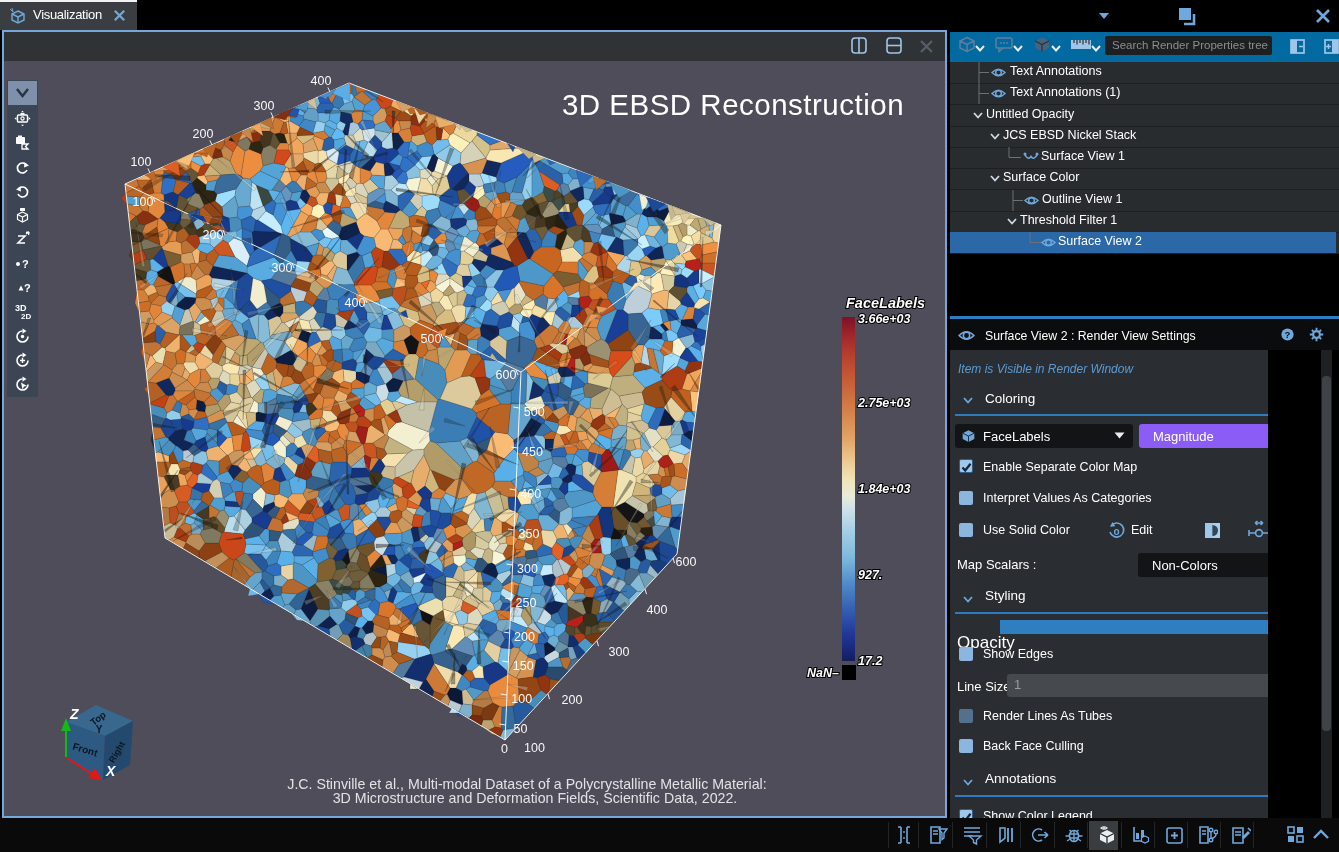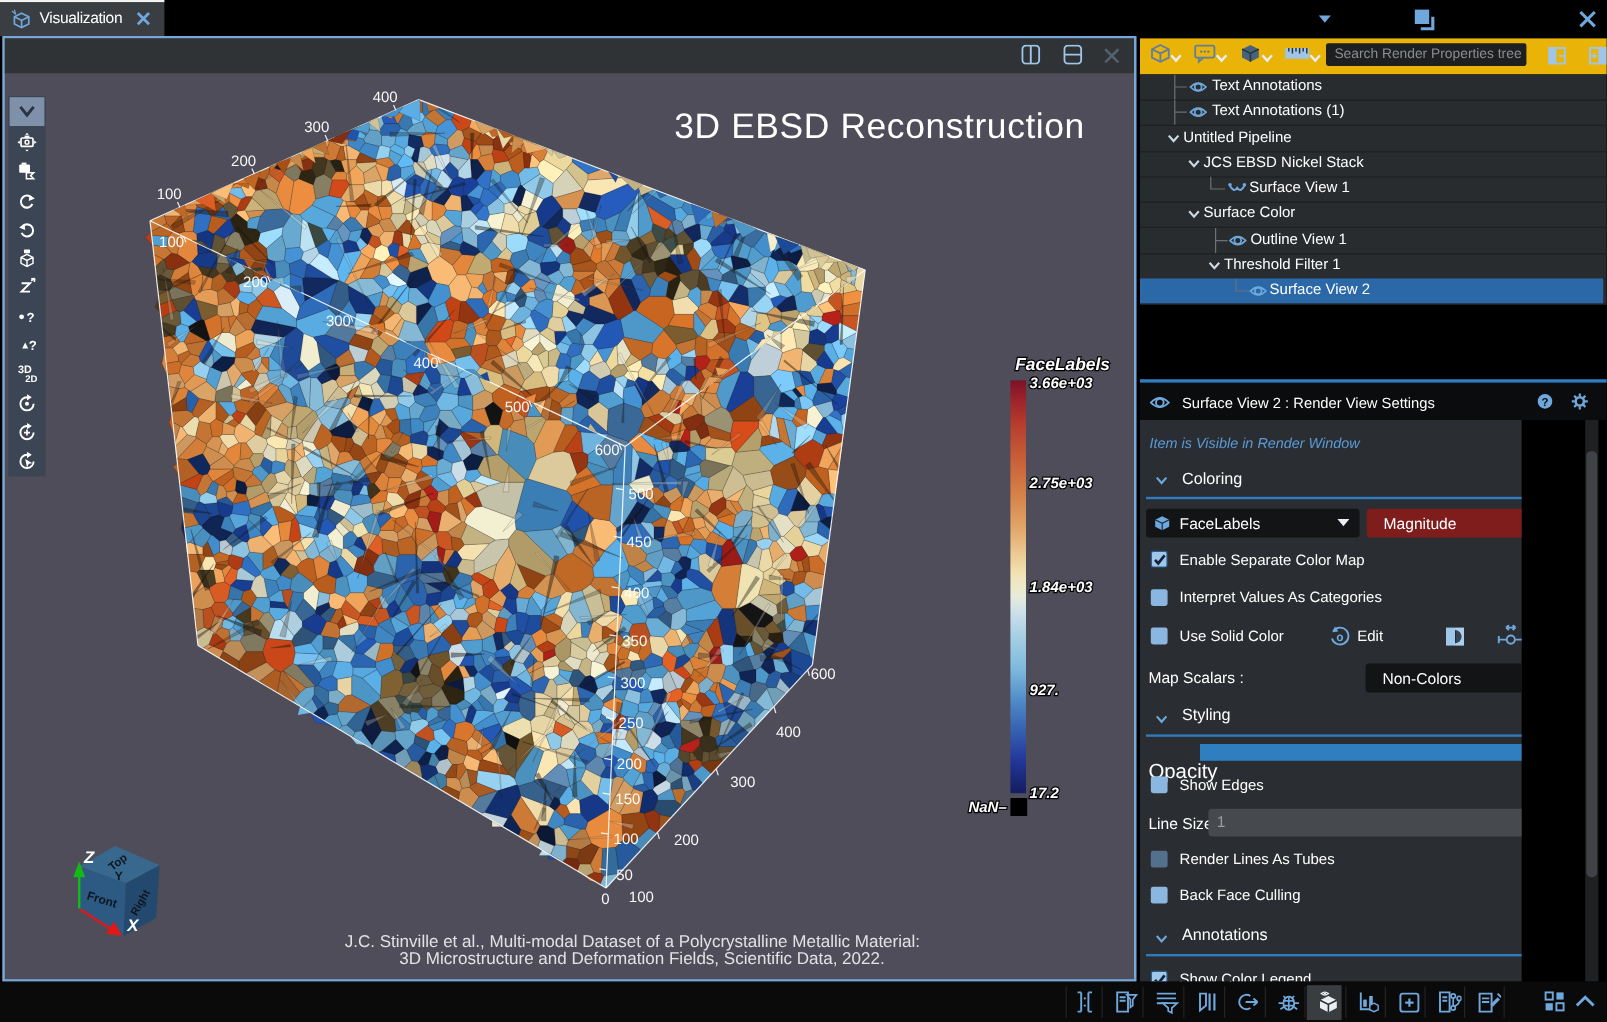--- a/index.html
+++ b/index.html
@@ -2481,21 +2481,21 @@
       <path d="M8.5 0.5 L12.5 3 L8.5 5.8 Z" fill="#fff"></path>
       <path d="M8.5 6 V11 M6 8.5 H11" stroke="#fff" stroke-width="1.4"></path>
     </svg>
     <svg class="abs" style="left:7px;top:296px" width="17" height="17" viewBox="0 0 17 17">
       <path d="M14 8.5 A5.5 5.5 0 1 1 8.5 3" fill="none" stroke="#fff" stroke-width="1.6"></path>
       <path d="M8.5 0.5 L12.5 3 L8.5 5.8 Z" fill="#fff"></path>
       <path d="M7 6.5 l1.5 7 1.5-3 3-0.5 Z" fill="#fff"></path>
     </svg>
 </div>
 
-<div class="abs" style="left:950px;top:32px;width:389px;height:30px;background:#eab308">
+<div class="abs" style="left:950px;top:32px;width:389px;height:30px;background:#0369a1">
     <svg class="abs" style="left:7px;top:3px" width="20" height="19" viewBox="0 0 20 19">
       <path d="M10 2.5 L17 6 L17 13 L10 16.5 L3 13 L3 6 Z M3 6 L10 9.5 L17 6 M10 9.5 V16.5" fill="none" stroke="#5e7f9e" stroke-width="1.5"></path>
     </svg>
     <svg class="abs" style="left:24px;top:12px" width="12" height="9" viewBox="0 0 12 9">
       <path d="M2 2 L6 6.5 L10 2" stroke="#e8eef4" stroke-width="2" fill="none"></path>
     </svg>
     <svg class="abs" style="left:44px;top:3px" width="20" height="19" viewBox="0 0 20 19">
       <rect x="2" y="3" width="16" height="10" rx="1.5" fill="none" stroke="#5e7f9e" stroke-width="1.5"></rect>
       <path d="M5 13 l0 3.5 L9 13" fill="none" stroke="#5e7f9e" stroke-width="1.5"></path>
       <circle cx="7" cy="8" r="1" fill="#5e7f9e"></circle>
@@ -2549,21 +2549,21 @@
     </svg>
     <svg class="abs" style="left:41px;top:24px" width="15" height="15" viewBox="0 0 16 16">
       <path d="M1 8 Q8 1 15 8 Q8 15 1 8 Z" fill="none" stroke="#6fa8dc" stroke-width="1.5"></path>
       <circle cx="8" cy="8" r="3" fill="none" stroke="#6fa8dc" stroke-width="1.5"></circle>
     </svg>
     <div class="txt" style="left:60px;top:23px">Text Annotations (1)</div>
     <div class="abs" style="left:0;top:64px;width:389px;height:1px;background:#1d1f22"></div>
     <svg class="abs" style="left:22px;top:49px" width="12" height="9" viewBox="0 0 12 9">
       <path d="M2 2 L6 6.5 L10 2" stroke="#cdd9e3" stroke-width="1.8" fill="none"></path>
     </svg>
-    <div class="txt" style="left:36px;top:45px">Untitled Pipeline</div>
+    <div class="txt" style="left:36px;top:45px">Untitled Opacity</div>
     <div class="abs" style="left:0;top:85px;width:389px;height:1px;background:#1d1f22"></div>
     <svg class="abs" style="left:39px;top:70px" width="12" height="9" viewBox="0 0 12 9">
       <path d="M2 2 L6 6.5 L10 2" stroke="#cdd9e3" stroke-width="1.8" fill="none"></path>
     </svg>
     <div class="txt" style="left:53px;top:66px">JCS EBSD Nickel Stack</div>
     <div class="abs" style="left:0;top:106px;width:389px;height:1px;background:#1d1f22"></div>
     <svg class="abs" style="left:57px;top:85px" width="16" height="21">
       <path d="M2 0 V10.5 H14" stroke="#6d7175" fill="none"></path>
     </svg>
     <svg class="abs" style="left:73px;top:89px" width="16" height="12" viewBox="0 0 16 12">
@@ -2630,21 +2630,21 @@
     <div class="abs" style="left:5px;top:74px;width:178px;height:24px;background:#121415;border-radius:3px">
       <svg class="abs" style="left:6px;top:5px" width="15" height="15" viewBox="0 0 18 18">
         <path d="M9 1.5 L16 5 L16 12 L9 15.5 L2 12 L2 5 Z" fill="#6fa8dc"></path>
         <path d="M2 5 L9 8.5 L16 5 M9 8.5 V15.5" stroke="#1a2a3a" stroke-width="1.2" fill="none"></path>
       </svg>
       <div class="txt" style="left:28px;top:5px;font-size:13px">FaceLabels</div>
       <svg class="abs" style="right:7px;top:7px" width="13" height="9" viewBox="0 0 13 9">
         <path d="M1.5 1.5 L6.5 7.5 L11.5 1.5 Z" fill="#e8eef4"></path>
       </svg>
     </div>
-    <div class="abs" style="left:189px;top:74px;width:179px;height:24px;background:#7f1d1d;border-radius:3px">
+    <div class="abs" style="left:189px;top:74px;width:179px;height:24px;background:#8b5cf6;border-radius:3px">
       <div class="txt" style="left:14px;top:5px;font-size:13px">Magnitude</div>
       <svg class="abs" style="right:7px;top:7px" width="13" height="9" viewBox="0 0 13 9">
         <path d="M1.5 1.5 L6.5 7.5 L11.5 1.5 Z" fill="#e8eef4"></path>
       </svg>
     </div>
     <div class="abs" style="left:9px;top:109px;width:14px;height:14px;background:#9ec7ea;border:1.5px solid #2d5e8e;border-radius:2px"><svg width="11" height="11" viewBox="0 0 11 11" style="margin:0 0 1px 0.5px">
         <path d="M1.5 5.5 L4.2 8.5 L9.5 1.8" stroke="#14233a" stroke-width="2.2" fill="none"></path>
       </svg></div>
     <div class="txt" style="left:33px;top:110px">Enable Separate Color Map</div>
     <svg class="abs" style="left:347px;top:105px" width="16" height="19" viewBox="0 0 16 19">

